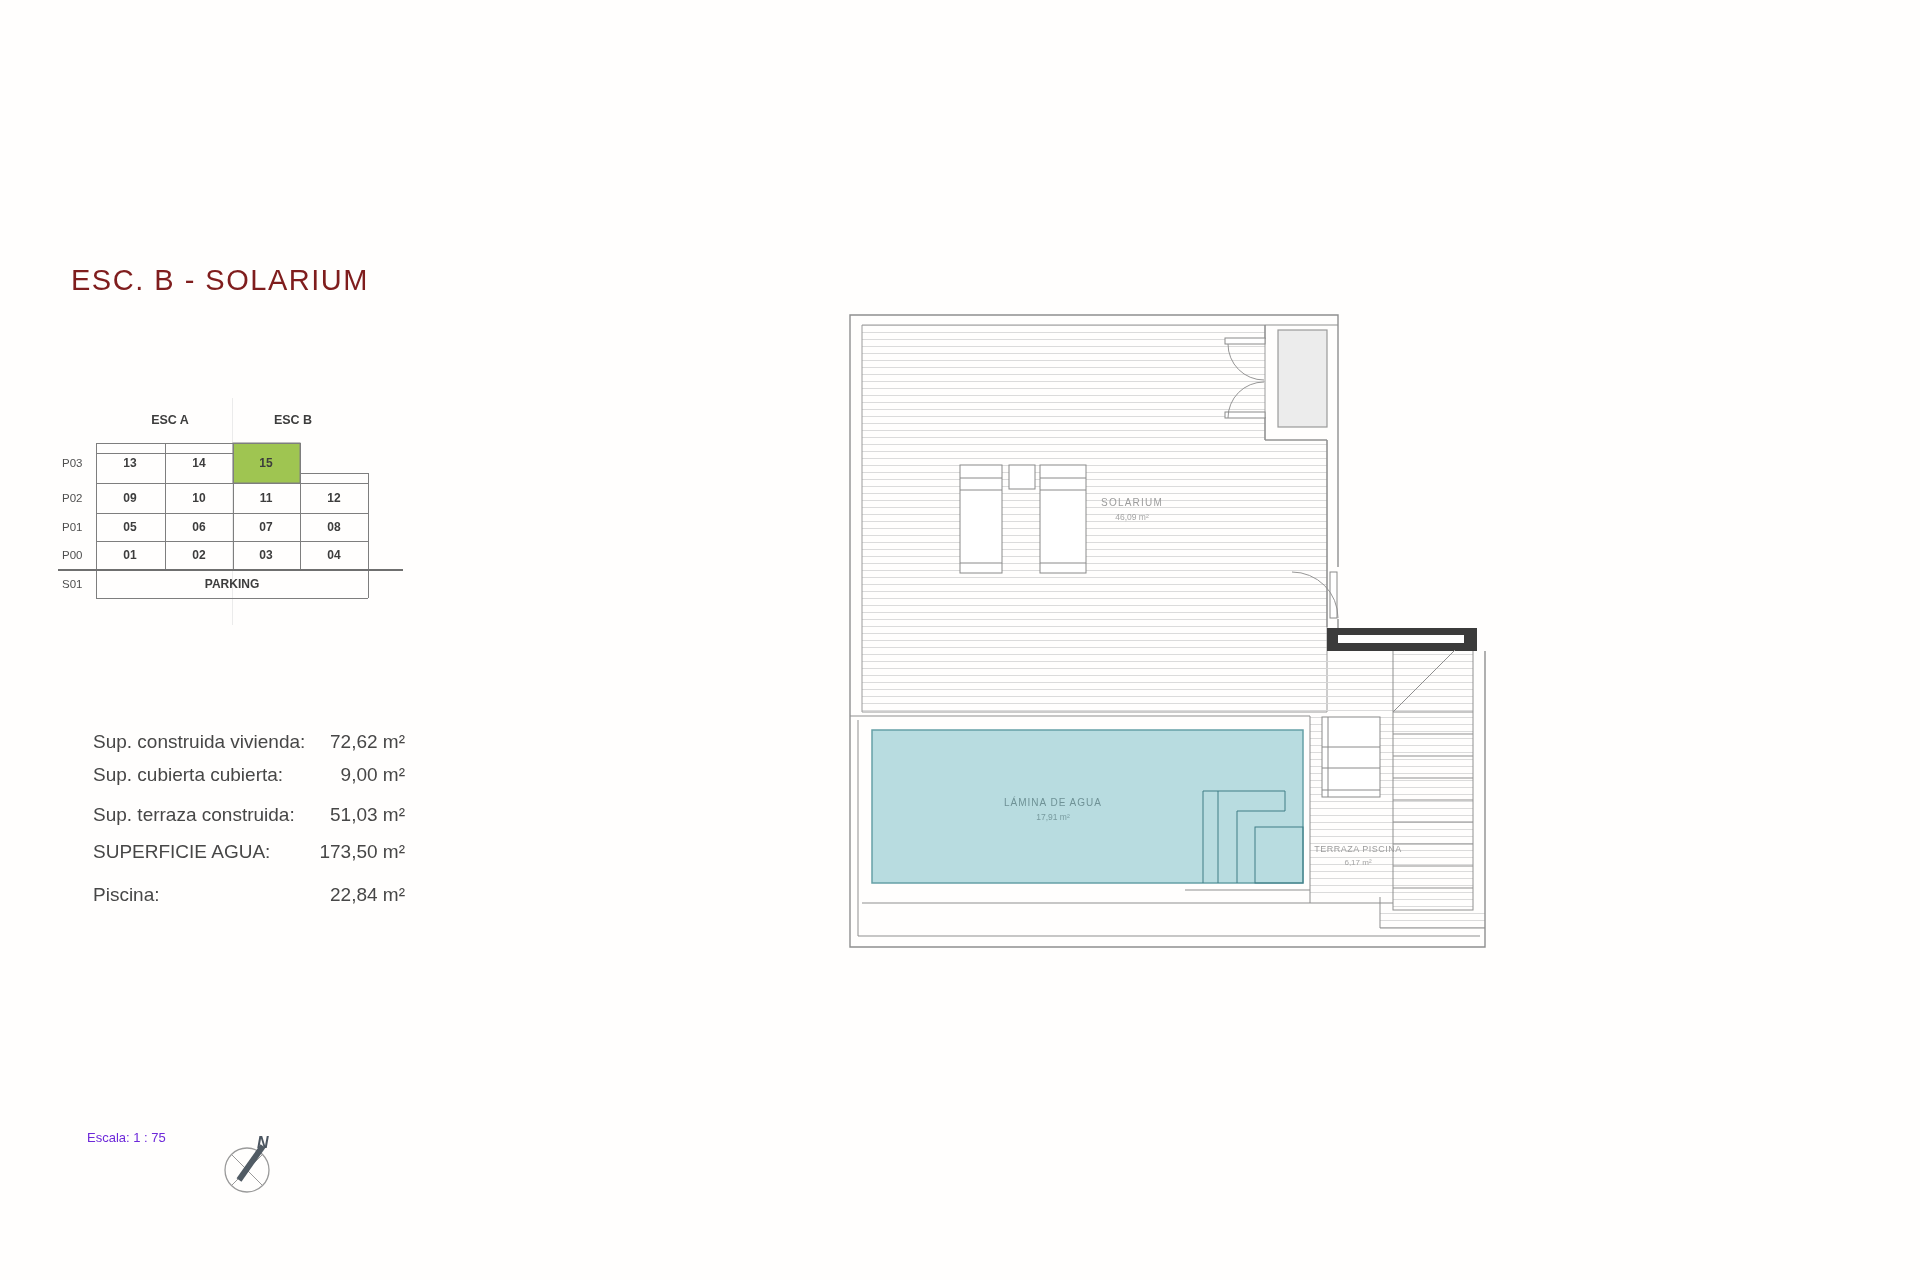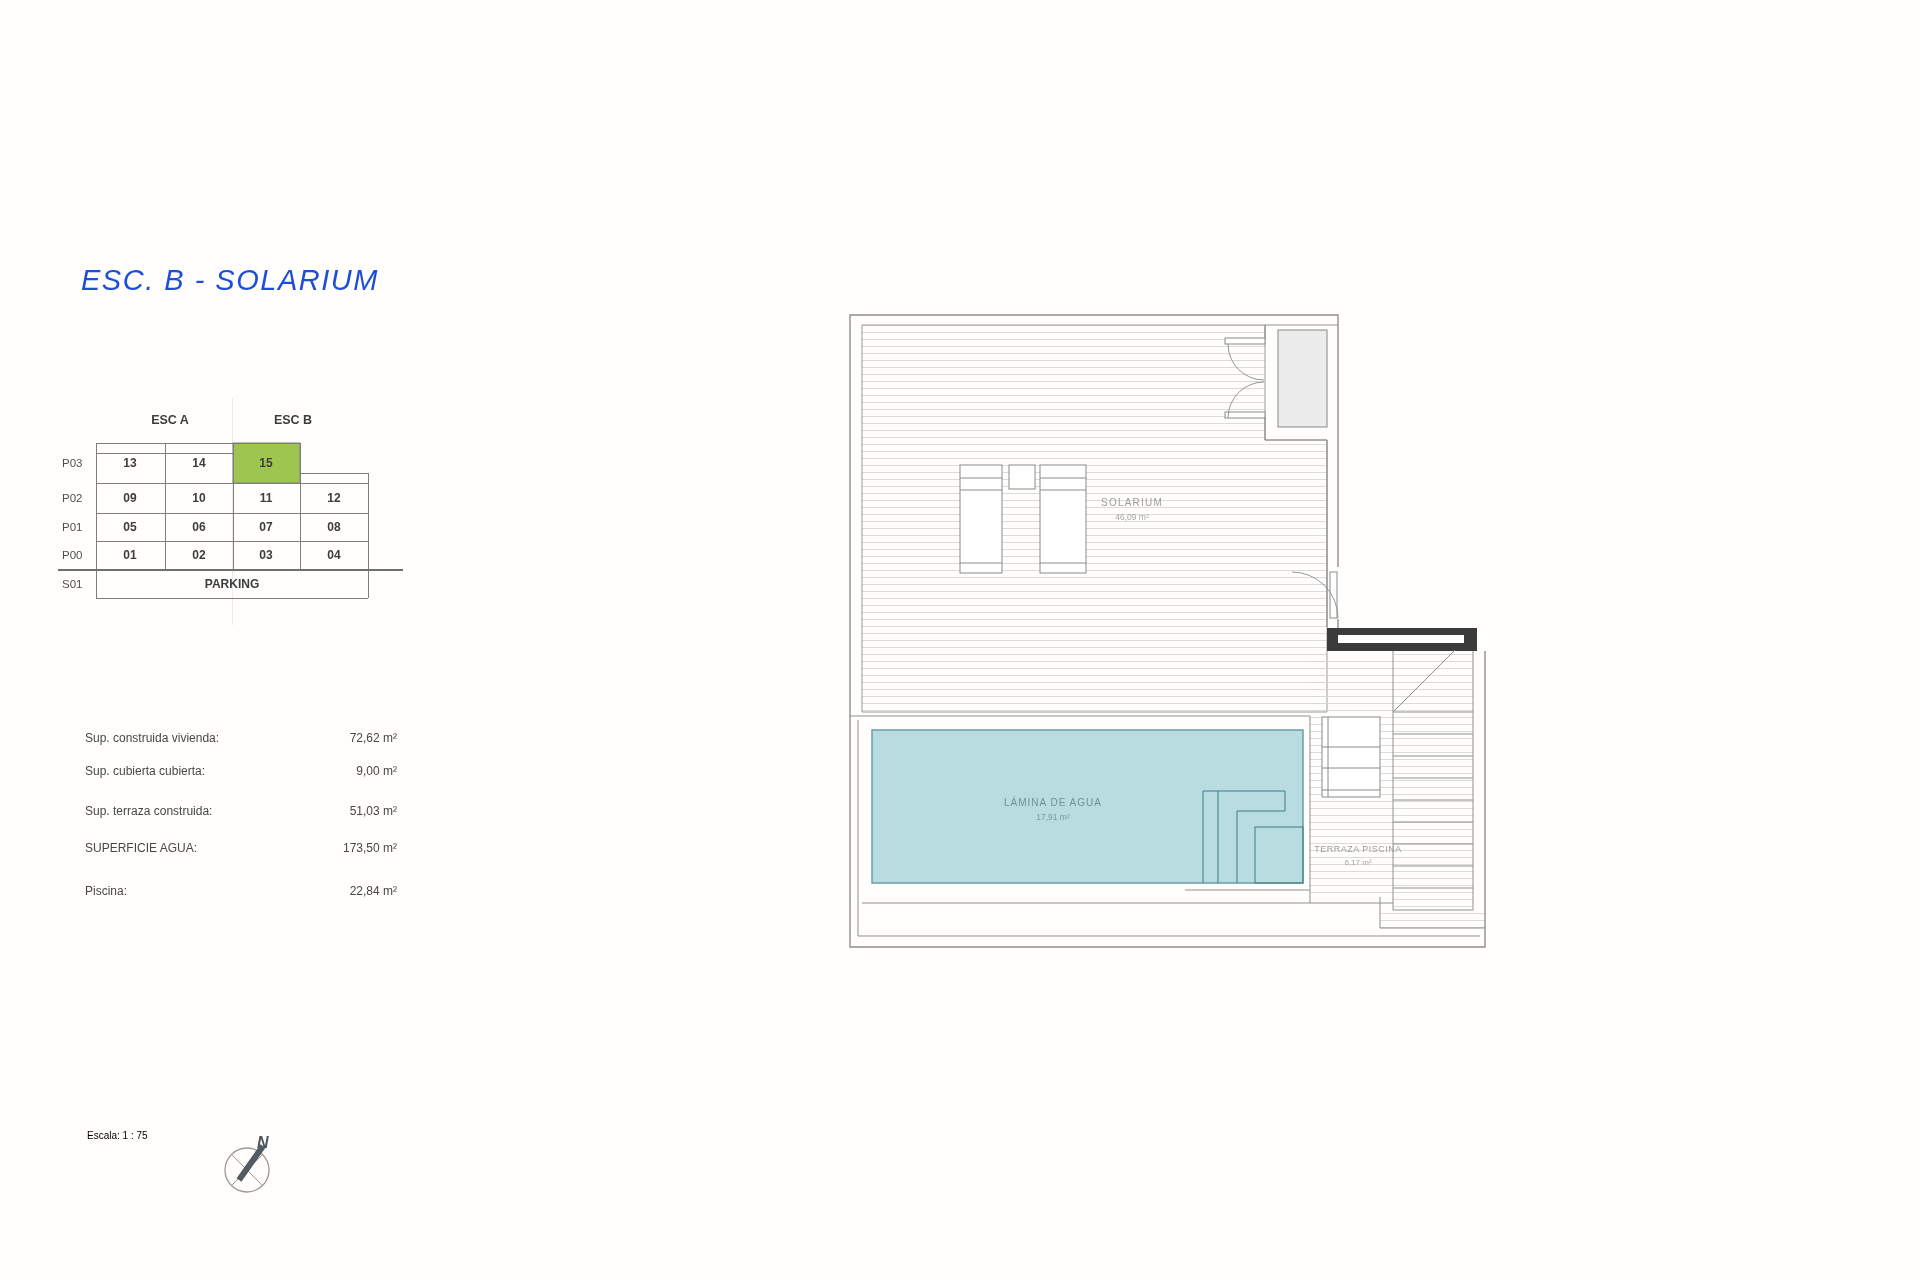--- a/index.html
+++ b/index.html
@@ -1,28 +1,28 @@
 <!DOCTYPE html>
 <html><head>
 <meta charset="utf-8">
 <style>
   html,body{margin:0;padding:0;background:#ffffff;}
   #sheet{position:relative;width:1920px;height:1280px;background:#fffefd;overflow:hidden;
          font-family:"Liberation Sans","DejaVu Sans",sans-serif;}
   
-  #plan-title{position:absolute;left:81px;top:264px;font-size:29px;letter-spacing:1.5px;
-              color:#1d4ed8;font-weight:400;white-space:nowrap;font-style:italic;}
+  #plan-title{position:absolute;left:71px;top:264px;font-size:29px;letter-spacing:1.5px;
+              color:#7f1d1d;font-weight:400;white-space:nowrap;}
   
   #unit-table-svg{position:absolute;left:40px;top:390px;}
   #areas{position:absolute;left:85px;top:0;width:312px;}
-  .area-row{position:absolute;left:0;width:312px;display:flex;justify-content:space-between;
-            font-size:12px;color:#474747;align-items:center;}
+  .area-row{position:absolute;left:8px;width:312px;display:flex;justify-content:space-between;
+            font-size:19px;color:#474747;align-items:center;}
   .area-row .lbl{white-space:nowrap;}
   .area-row .val{white-space:nowrap;}
-  #scale-note{position:absolute;left:87px;top:1130px;font-size:10px;color:#000000;}
+  #scale-note{position:absolute;left:87px;top:1130px;font-size:13px;color:#6d28d9;}
   #compass-svg{position:absolute;left:215px;top:1118px;}
   #floorplan-svg{position:absolute;left:840px;top:300px;}
   text{font-family:"Liberation Sans","DejaVu Sans",sans-serif;}
 </style>
 </head>
 <body>
 
 <div id="sheet">
 
   <div id="plan-title">ESC. B - SOLARIUM</div>

